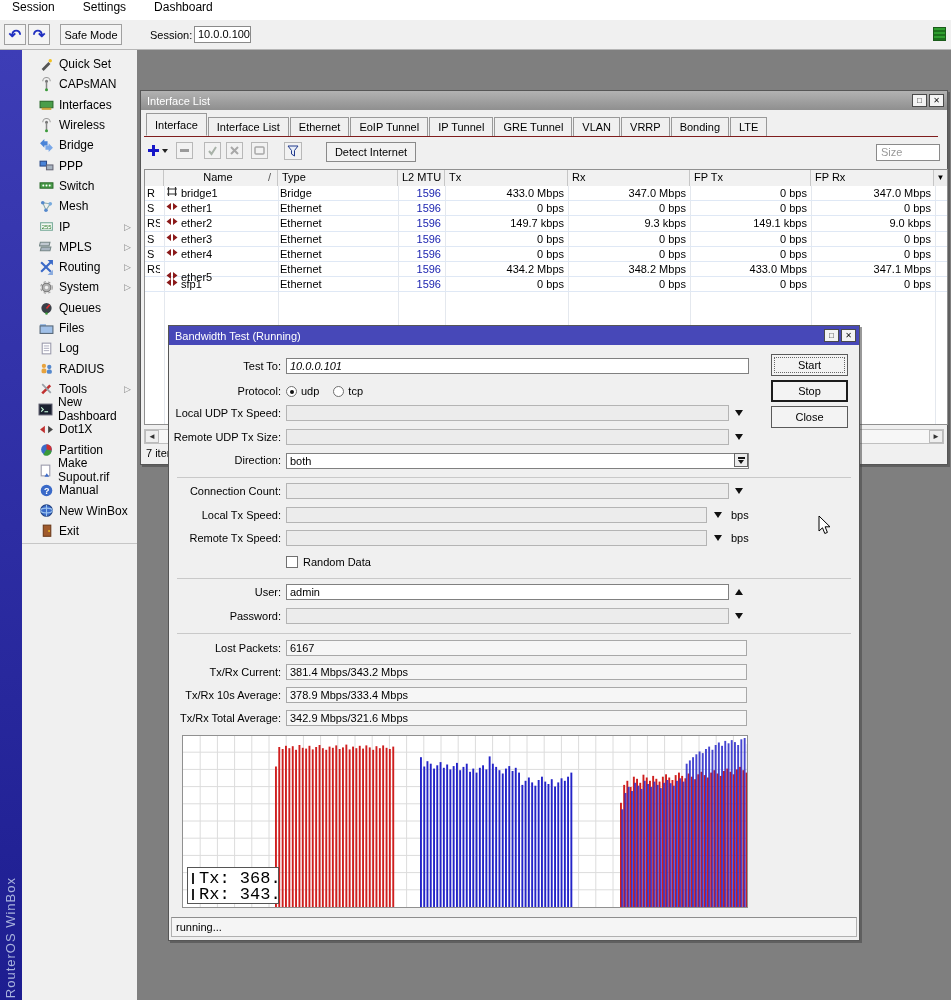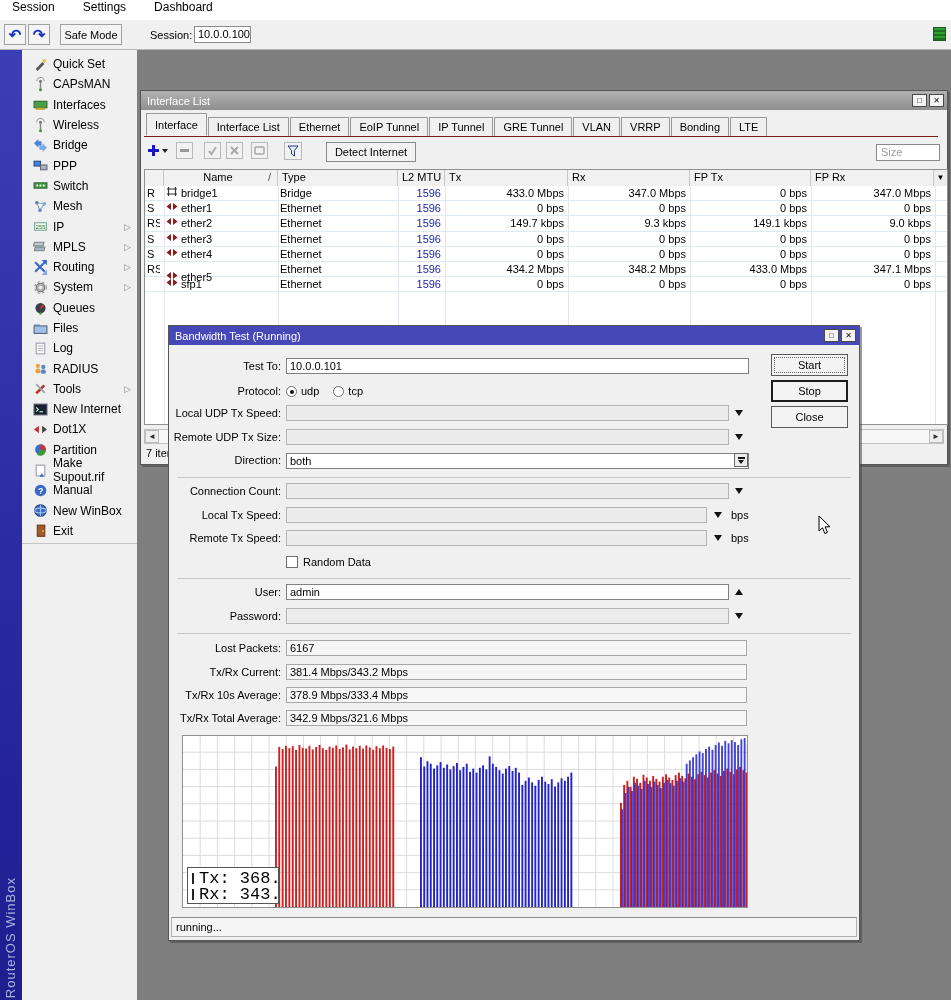--- a/index.html
+++ b/index.html
@@ -18,21 +18,21 @@
 .sessbox { position:absolute; left:194px; top:6px; width:57px; height:17px; background:#fff; border:1px solid #8a8a8a; font-size:11px; padding:1px 3px; }
 .conn-ind { position:absolute; right:5px; top:7px; width:13px; height:14px; background:repeating-linear-gradient(#2f9e2f 0 2px,#1d701d 2px 4px); border:1px solid #1a5c1a; }
 
 
 .leftbar { position:absolute; top:50px; left:0; width:22px; height:950px; background:linear-gradient(to bottom,#3d3db6,#1d1d90); }
 .brand { position:absolute; left:3px; bottom:2px; writing-mode:vertical-rl; transform:rotate(180deg); color:#a8b2dd; font-size:13px; letter-spacing:1px; white-space:nowrap; }
 
 
 .sidebar { position:absolute; top:50px; left:22px; width:115px; height:950px; background:#f0f0f0; }
 .side-items { padding-top:4px; }
-.side-item { height:20.3px; display:flex; align-items:center; padding-left:10px; position:relative; }
+.side-item { height:20.3px; display:flex; align-items:center; padding-left:16px; position:relative; }
 .side-item .icn { width:16px; height:15px; display:inline-flex; align-items:center; justify-content:center; }
 .side-item .lbl { margin-left:5px; font-size:12px; }
 .side-arrow { position:absolute; right:6px; color:#888; font-size:9px; }
 .side-sep { border-top:1px solid #c6c6c6; margin-top:2px; }
 
 
 .win { position:absolute; background:#f0f0f0; border:1px solid #565656; box-shadow:2px 2px 0 rgba(70,70,70,0.55); }
 .titlebar { height:19px; display:flex; align-items:center; padding-left:6px; color:#fff; font-size:11px; position:relative; }
 .titlebar.gray { background:linear-gradient(#b2b2b2,#8f8f8f); }
 .titlebar.blue { background:#4748b8; }
@@ -281,21 +281,21 @@
         <span class="side-arrow">▷</span>
       </div>
       <div class="side-item">
         <span class="icn">
           <svg width="15" height="15" viewBox="0 0 14 14">
             <rect x="1" y="2" width="12" height="10" fill="#1a2030" stroke="#556"></rect>
             <path d="M3,5 L5,7 L3,9" stroke="#cfd" stroke-width="1" fill="none"></path>
             <rect x="6" y="8.6" width="3.4" height="1" fill="#cfd"></rect>
           </svg>
         </span>
-        <span class="lbl">New Internet</span>
+        <span class="lbl">New Dashboard</span>
       </div>
       <div class="side-item">
         <span class="icn">
           <svg width="15" height="15" viewBox="0 0 14 14">
             <polygon points="1,7 5.5,3.5 5.5,10.5" fill="#c03030"></polygon>
             <polygon points="13,7 8.5,3.5 8.5,10.5" fill="#444"></polygon>
           </svg>
         </span>
         <span class="lbl">Dot1X</span>
       </div>
@@ -517,21 +517,21 @@
 <div class="win" style="left:168px; top:325px; width:692px; height:616px; z-index:10;">
   <div class="titlebar blue">
     <span>Bandwidth Test (Running)</span>
     <div class="tb-btns">
       <span class="tb-btn">□</span>
       <span class="tb-btn">✕</span>
     </div>
   </div>
   <div id="dlgbody" style="position:absolute;left:0;top:19px;right:0;bottom:0;">
       <div class="dlg-row-label" style="top: 13px;">Test To:</div>
-      <div class="inputw" style="top: 13px; left: 117px; width: 463px;">10.0.0.101</div>
+      <div class="inputw" style="top: 13px; left: 117px; width: 463px; font-style: italic;">10.0.0.101</div>
       <div class="dlg-row-label" style="top: 38px;">Protocol:</div>
       <div style="position: absolute; left: 117px; top: 38px; height: 16px; line-height: 16px;"><span class="radio sel"></span><span style="margin-right: 14px;">udp</span><span class="radio"></span><span style="margin-right: 14px;">tcp</span></div>
       <div class="dlg-row-label" style="top: 60px;">Local UDP Tx Speed:</div>
       <div class="inputg" style="top: 60px; left: 117px; width: 443px;"></div>
       <div class="dd-arrow" style="top: 60px; left: 566px;"></div>
       <div class="dlg-row-label" style="top: 84px;">Remote UDP Tx Size:</div>
       <div class="inputg" style="top: 84px; left: 117px; width: 443px;"></div>
       <div class="dd-arrow" style="top: 84px; left: 566px;"></div>
       <div class="dlg-row-label" style="top: 107px;">Direction:</div>
       <div class="inputw" style="top: 108px; left: 117px; width: 463px;">both</div>

